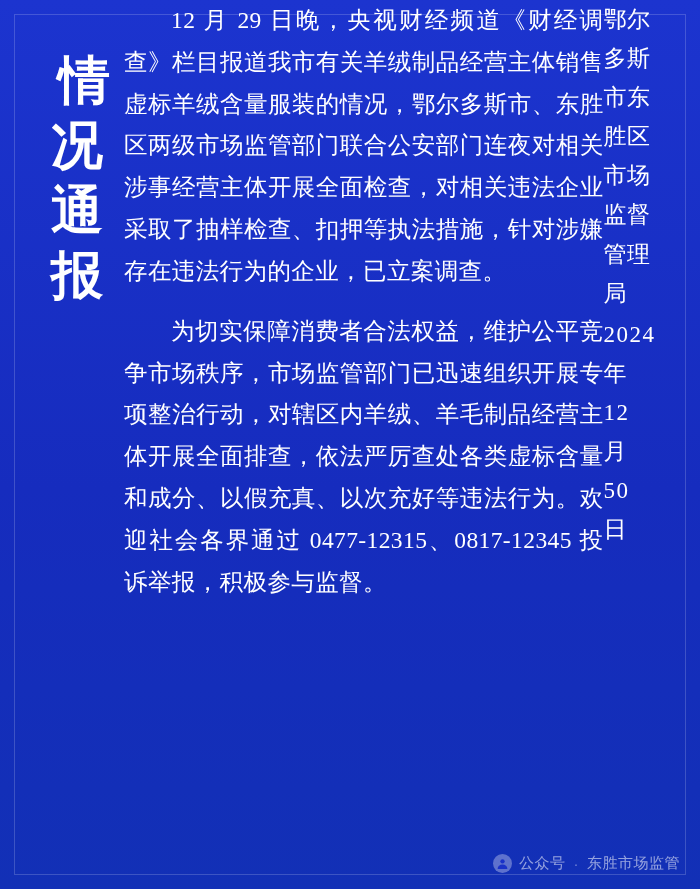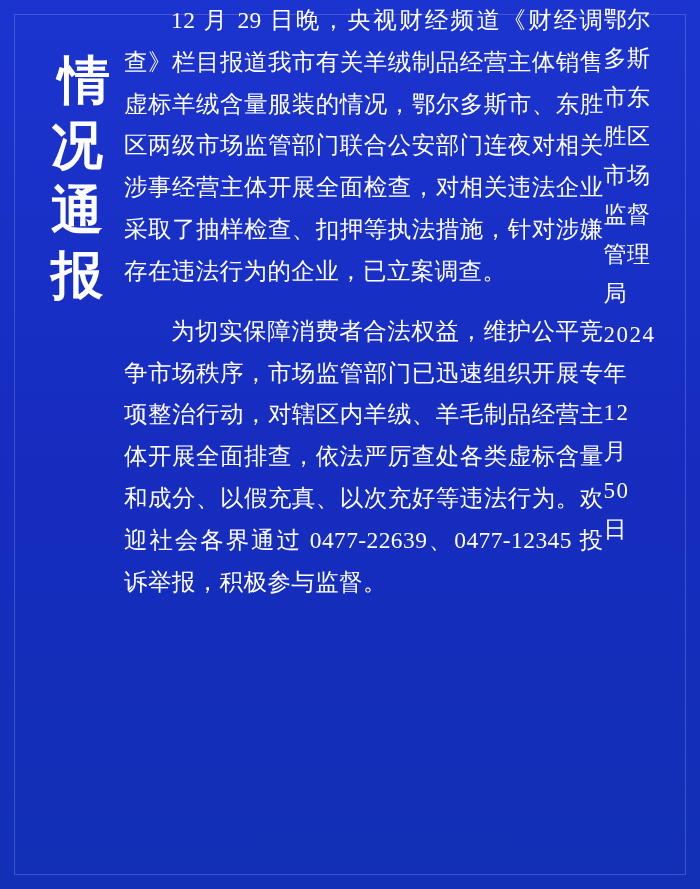--- a/index.html
+++ b/index.html
@@ -105,24 +105,35 @@
 <body>
 
 <div class="poster">
 
   <div class="border-frame"></div>
 
   <h1 class="title">情 况 通 报</h1>
 
   <div class="body-text">
     <p class="para">12 月 29 日晚，央视财经频道《财经调查》栏目报道我市有关羊绒制品经营主体销售虚标羊绒含量服装的情况，鄂尔多斯市、东胜区两级市场监管部门联合公安部门连夜对相关涉事经营主体开展全面检查，对相关违法企业采取了抽样检查、扣押等执法措施，针对涉嫌存在违法行为的企业，已立案调查。</p>
-    <p class="para">为切实保障消费者合法权益，维护公平竞争市场秩序，市场监管部门已迅速组织开展专项整治行动，对辖区内羊绒、羊毛制品经营主体开展全面排查，依法严厉查处各类虚标含量和成分、以假充真、以次充好等违法行为。欢迎社会各界通过 0477-22639、0477-12345 投诉举报，积极参与监督。</p>
+    <p class="para">为切实保障消费者合法权益，维护公平竞争市场秩序，市场监管部门已迅速组织开展专项整治行动，对辖区内羊绒、羊毛制品经营主体开展全面排查，依法严厉查处各类虚标含量和成分、以假充真、以次充好等违法行为。欢迎社会各界通过 0477-12315、0817-12345 投诉举报，积极参与监督。</p>
   </div>
 
   <div class="spacer"></div>
 
   <div class="signature">
     <div class="sign-org">鄂尔多斯市东胜区市场监督管理局</div>
     <div class="sign-date">2024 年 12 月 50 日</div>
   </div>
 
+  <div class="watermark">
+    <span class="wm-logo">
+      <svg width="13" height="13" viewBox="0 0 24 24" aria-hidden="true">
+        <circle cx="12" cy="8" r="4" fill="#1a32c8"></circle>
+        <path d="M3 22c0-5 4-8 9-8s9 3 9 8z" fill="#1a32c8"></path>
+      </svg>
+    </span>
+    <span>公众号</span>
+    <span class="wm-sep">·</span>
+    <span>东胜市场监管</span>
+  </div>
 
 </div>
 
 </body></html>

